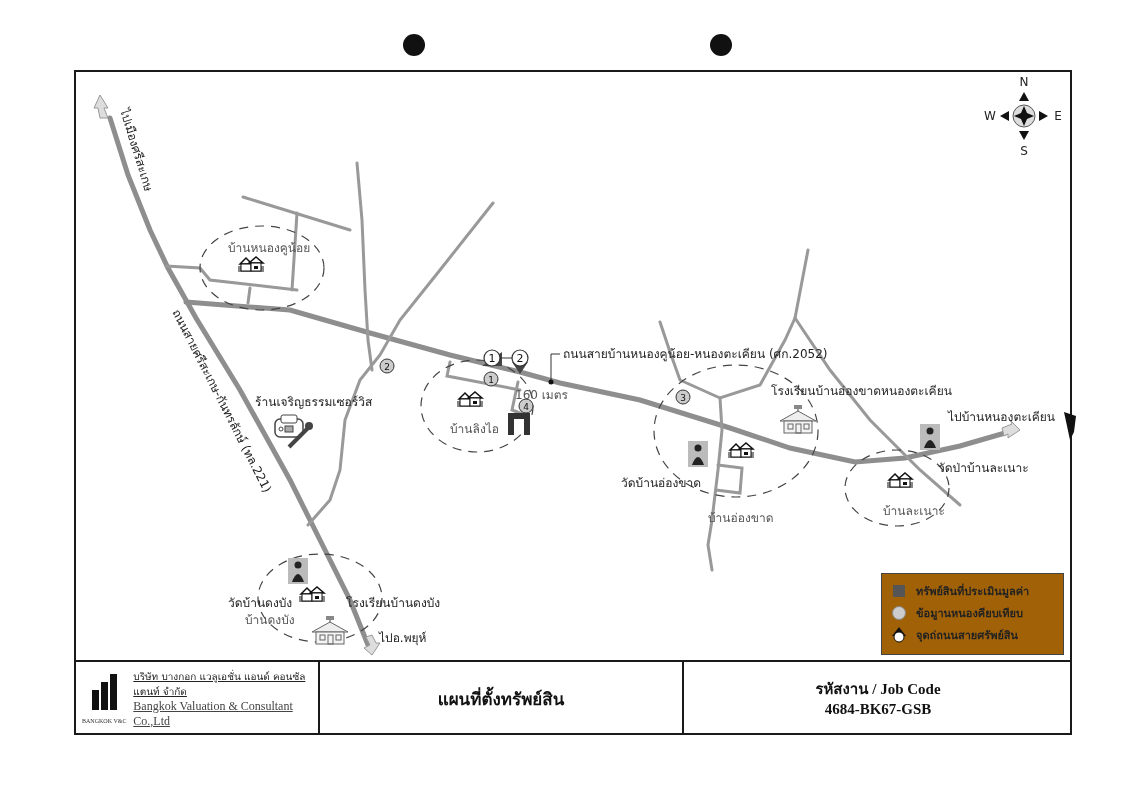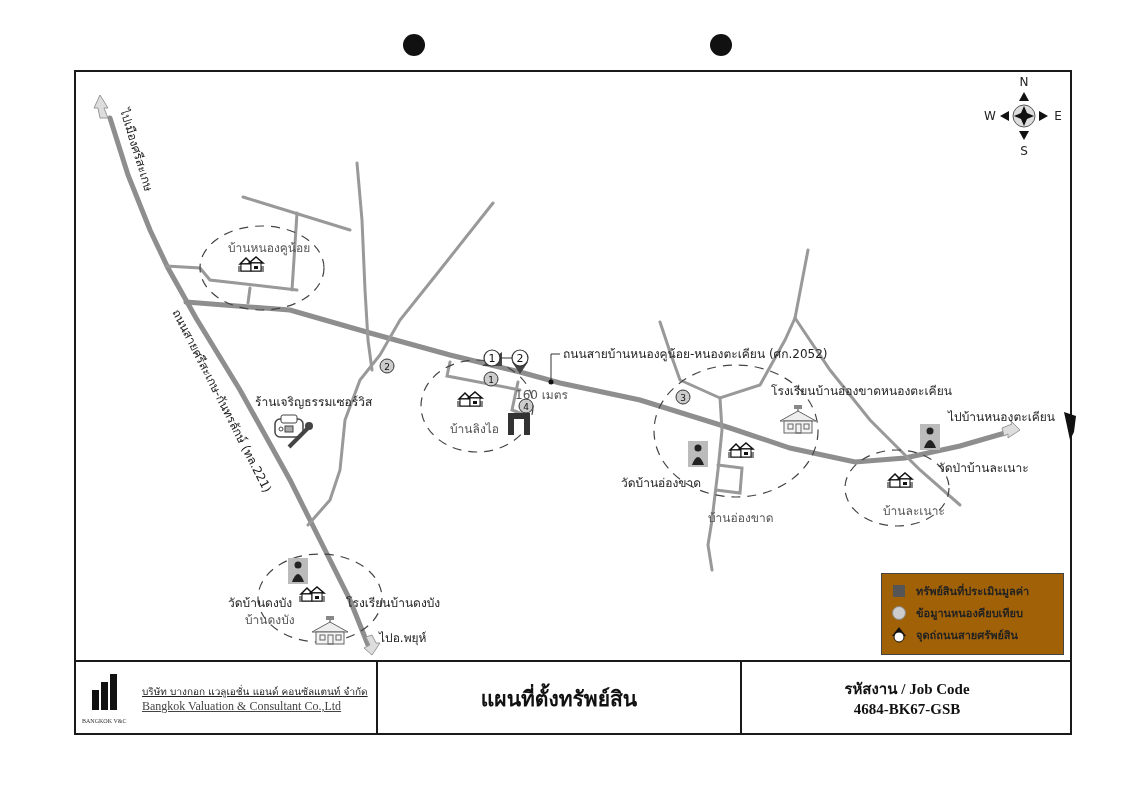--- a/index.html
+++ b/index.html
@@ -5,22 +5,22 @@
   html, body { margin:0; padding:0; background:#ffffff; }
   body { width:1139px; height:800px; position:relative; overflow:hidden; font-family:"DejaVu Sans","Liberation Sans",sans-serif; }
   .punch { position:absolute; width:22px; height:22px; border-radius:50%; background:#111; }
   #frame { position:absolute; left:74px; top:70px; width:998px; height:665px; border:2px solid #1a1a1a; box-sizing:border-box; }
   #map { position:absolute; left:0; top:0; width:1139px; height:800px; }
   .map-label { font-family:"DejaVu Sans","Liberation Sans",sans-serif; font-size:12px; fill:#222; }
   .map-label-gray { font-family:"DejaVu Sans","Liberation Sans",sans-serif; font-size:12px; fill:#555; }
   #title-block { position:absolute; left:74px; top:660px; width:998px; height:75px; border-top:2px solid #1a1a1a; display:flex; box-sizing:border-box; }
   .tb-cell { border-right:2px solid #1a1a1a; height:100%; box-sizing:border-box; display:flex; align-items:center; justify-content:center; }
   .tb-cell:last-child { border-right:none; }
-  #tb-company { width:304px; justify-content:flex-start; padding-left:12px; gap:8px; }
-  #tb-title { width:364px; font-family:"DejaVu Serif","Liberation Serif",serif; font-size:21px; font-weight:bold; color:#111; }
+  #tb-company { width:246px; justify-content:flex-start; padding-left:12px; gap:8px; }
+  #tb-title { width:364px; font-family:"DejaVu Serif","Liberation Serif",serif; font-size:17px; font-weight:bold; color:#111; }
   #tb-job { flex:1; flex-direction:column; font-family:"Liberation Serif","DejaVu Serif",serif; font-size:15px; font-weight:bold; color:#111; line-height:20px;text-align:right; }
   .logo { position:relative; width:48px; height:50px; }
   .logo .bar { position:absolute; bottom:14px; background:#111; width:7px; }
   .logo .logo-text { position:absolute; bottom:0; left:-4px; font-size:6px; color:#333; font-family:"Liberation Serif",serif; white-space:nowrap; }
   .company-text { display:flex; flex-direction:column; }
   .company-th { font-size:10px; color:#222; text-decoration:underline; font-family:"DejaVu Sans",sans-serif; }
   .company-en { font-size:12px; color:#444; font-family:"Liberation Serif","DejaVu Serif",serif;text-decoration:underline; }
   #legend { position:absolute; left:881px; top:573px; width:183px; height:82px; border:1px solid #444; background:#a16207; box-sizing:border-box; padding:6px 10px; }
   .legend-row { display:flex; align-items:center; gap:10px; height:22px; font-size:11px; font-weight:bold; color:#222; }
   .legend-sym { width:14px; height:14px; display:flex; align-items:center; justify-content:center; }

